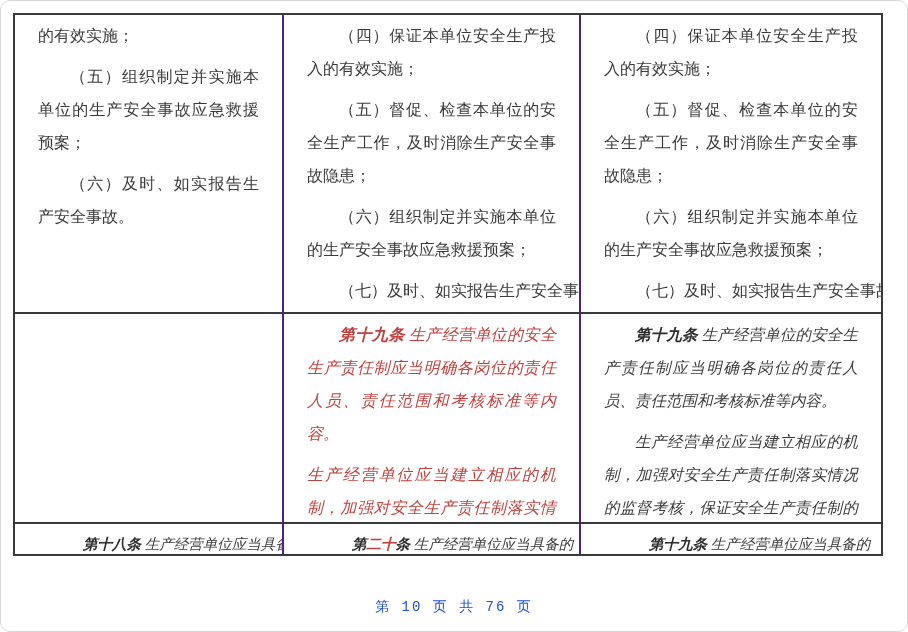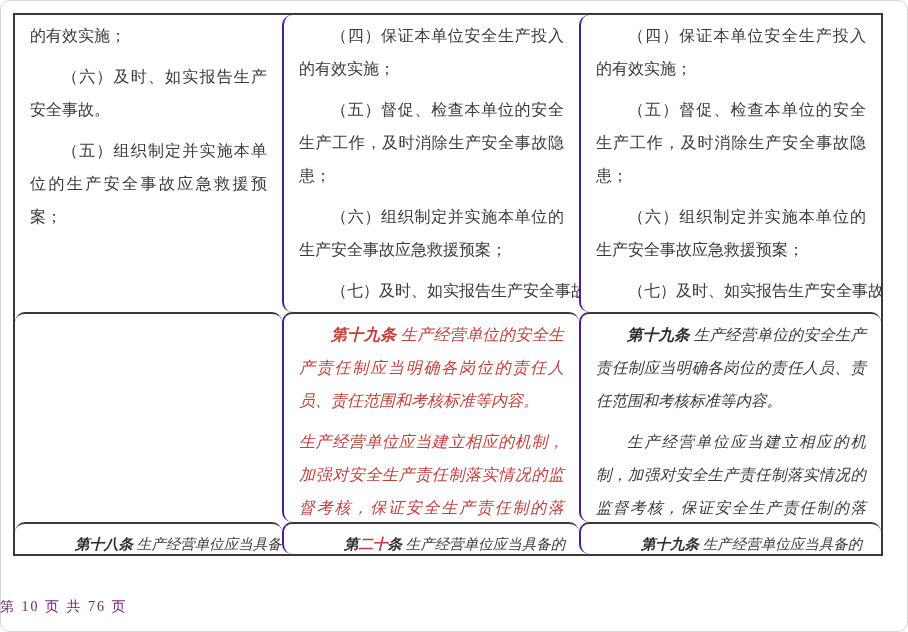--- a/index.html
+++ b/index.html
@@ -9,49 +9,49 @@
   }
   .image-frame{
     position:absolute;inset:0;border:1px solid #d6d6d6;border-radius:10px;
     pointer-events:none;box-sizing:border-box;
   }
   .doc-table{
     position:absolute;left:13px;top:13px;width:870px;height:543px;
     border:2px solid #3a3a3a;box-sizing:border-box;background:#fff;
     display:grid;grid-template-columns:267px 297px 1fr;grid-template-rows:297px 210px 1fr;
   }
-  .cell{padding:0 15px;overflow:hidden;box-sizing:border-box;border-radius:10px;}
+  .cell{padding:0 23px;overflow:hidden;box-sizing:border-box;}
   .bl{border-left:2px solid #4c1d95;}
   .bt{border-top:2px solid #3a3a3a;font-style:italic;}
   .cell p{font-size:16px;line-height:33px;margin:0 0 8px;text-align:justify;}
   .cell p:first-child{margin-top:4px;}
   .indent{text-indent:2em;}
   .nowrap1{white-space:nowrap;font-size:15px;}
   .red-cell p{color:#c2413c;}
   .c3r2 p{font-size:15.5px;}
   .term{font-weight:bold;font-family:"Liberation Sans","DejaVu Sans",sans-serif;color:#2e2e2e;}
   .term-red{font-weight:bold;font-family:"Liberation Sans","DejaVu Sans",sans-serif;color:#c2413c;}
   .row3 p{margin:16px;padding-top:2px;line-height:29px;font-size:14.5px;white-space:nowrap;text-align:center;}
   .page-footer{
-    position:absolute;left:0;right:0;top:598px;text-align:left;
-    font-size:14px;letter-spacing:2px;color:#701a75;
-    font-family:Liberation Serif, serif;
+    position:absolute;left:0;right:0;top:598px;text-align:center;
+    font-size:14px;letter-spacing:2px;color:#1d4ed8;
+    font-family:Liberation Mono, monospace;
   }
 </style>
 </head>
 <body>
 
 <div class="image-frame"></div>
 
 <div class="doc-table">
 
   <div class="cell">
     <p>的有效实施；</p>
+    <p class="indent">（五）组织制定并实施本单位的生产安全事故应急救援预案；</p>
     <p class="indent">（六）及时、如实报告生产安全事故。</p>
-    <p class="indent">（五）组织制定并实施本单位的生产安全事故应急救援预案；</p>
   </div>
   <div class="cell bl">
     <p class="indent">（四）保证本单位安全生产投入的有效实施；</p>
     <p class="indent">（五）督促、检查本单位的安全生产工作，及时消除生产安全事故隐患；</p>
     <p class="indent">（六）组织制定并实施本单位的生产安全事故应急救援预案；</p>
     <p class="indent nowrap1">（七）及时、如实报告生产安全事故。</p>
   </div>
   <div class="cell bl">
     <p class="indent">（四）保证本单位安全生产投入的有效实施；</p>
     <p class="indent">（五）督促、检查本单位的安全生产工作，及时消除生产安全事故隐患；</p>

